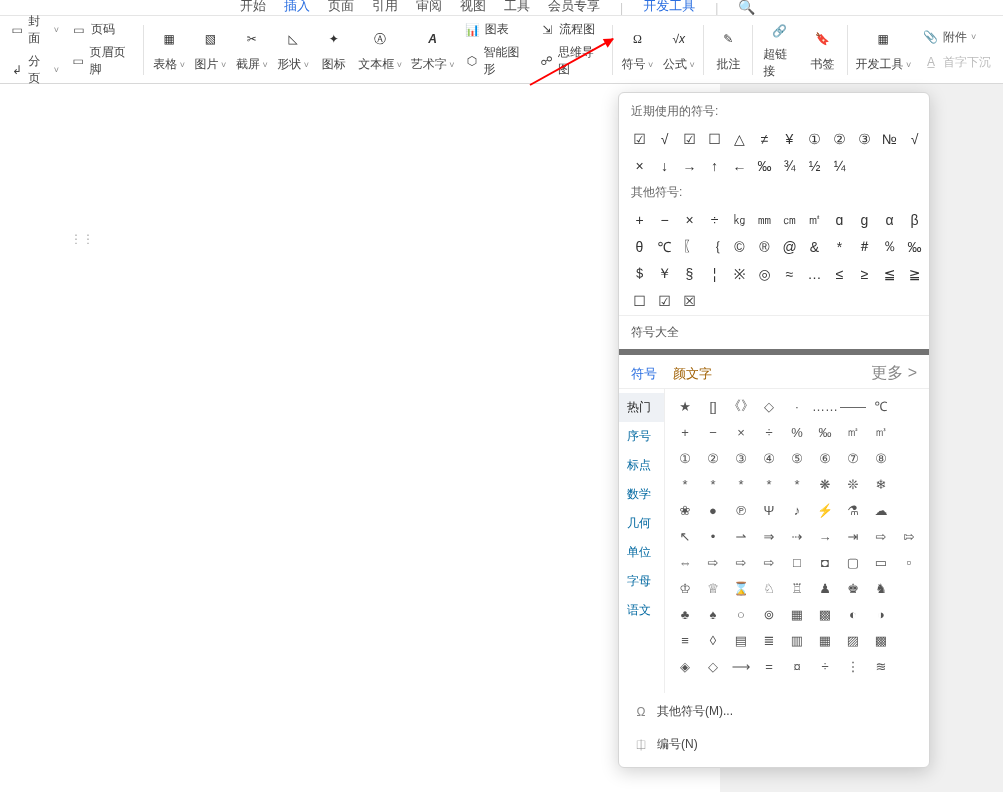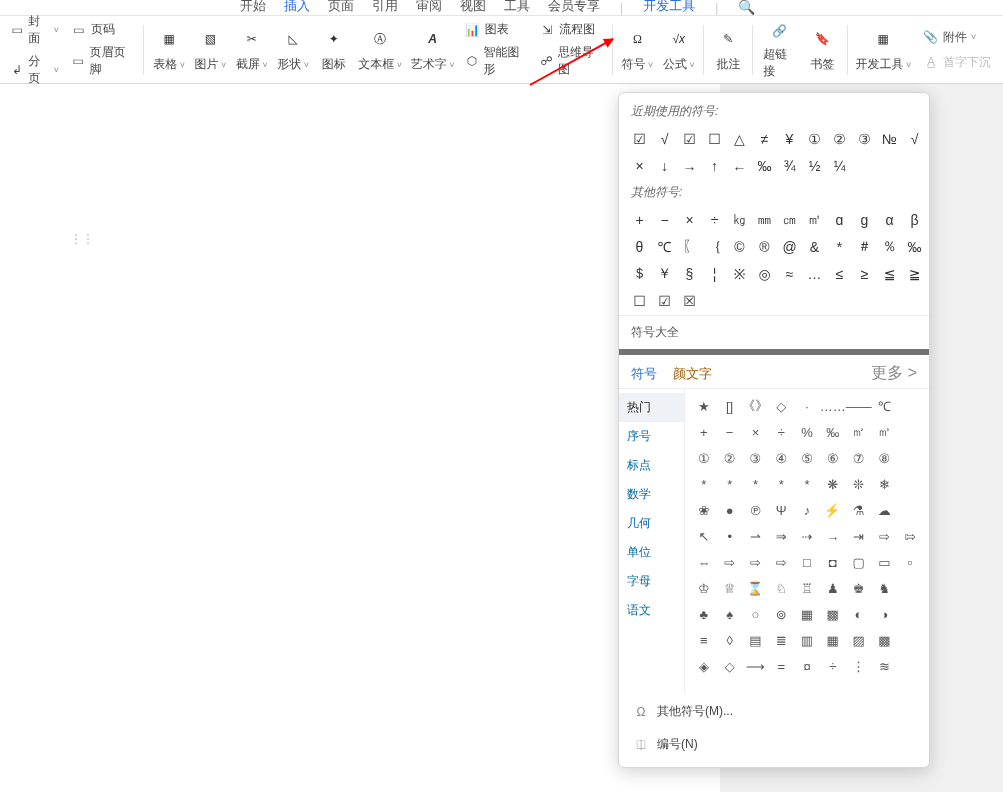--- a/index.html
+++ b/index.html
@@ -135,21 +135,20 @@
       background: #fff;
       border: 1px solid #d6d6d6;
       box-shadow: 0 4px 18px rgba(0,0,0,0.18);
       border-radius: 6px;
       padding: 6px 0 4px;
     }
     .panel-section-title {
       font-size: 12px;
       color: #666;
       padding: 4px 12px;
-      font-style: italic;
     }
     .sym-grid {
       display: grid;
       grid-template-columns: repeat(12, 1fr);
       padding: 2px 8px;
       gap: 2px 0;
     }
     .sym-grid .c {
       width: 25px; height: 25px;
       display: flex; align-items:center; justify-content:center;
@@ -176,21 +175,21 @@
       border-bottom: 1px solid #eee;
     }
     .sub-tabs .stab { font-size: 13px; color: #a16207; cursor:pointer; }
     .sub-tabs .stab.active { color: #2a6ee0; }
     .sub-tabs .more { margin-left: auto; font-size: 16px; color:#888; cursor:pointer; }
     .browser-area {
       display: flex;
       height: 304px;
     }
     .cat-list {
-      width: 66px;
+      width: 46px;
       border-right: 1px solid #eee;
       padding: 4px 0;
     }
     .cat-list .cat {
       padding: 6px 8px;
       font-size: 12px;
       color: #0369a1;
       cursor: pointer;
     }
     .cat-list .cat.active { background: #eef1f5; color:#222;}

